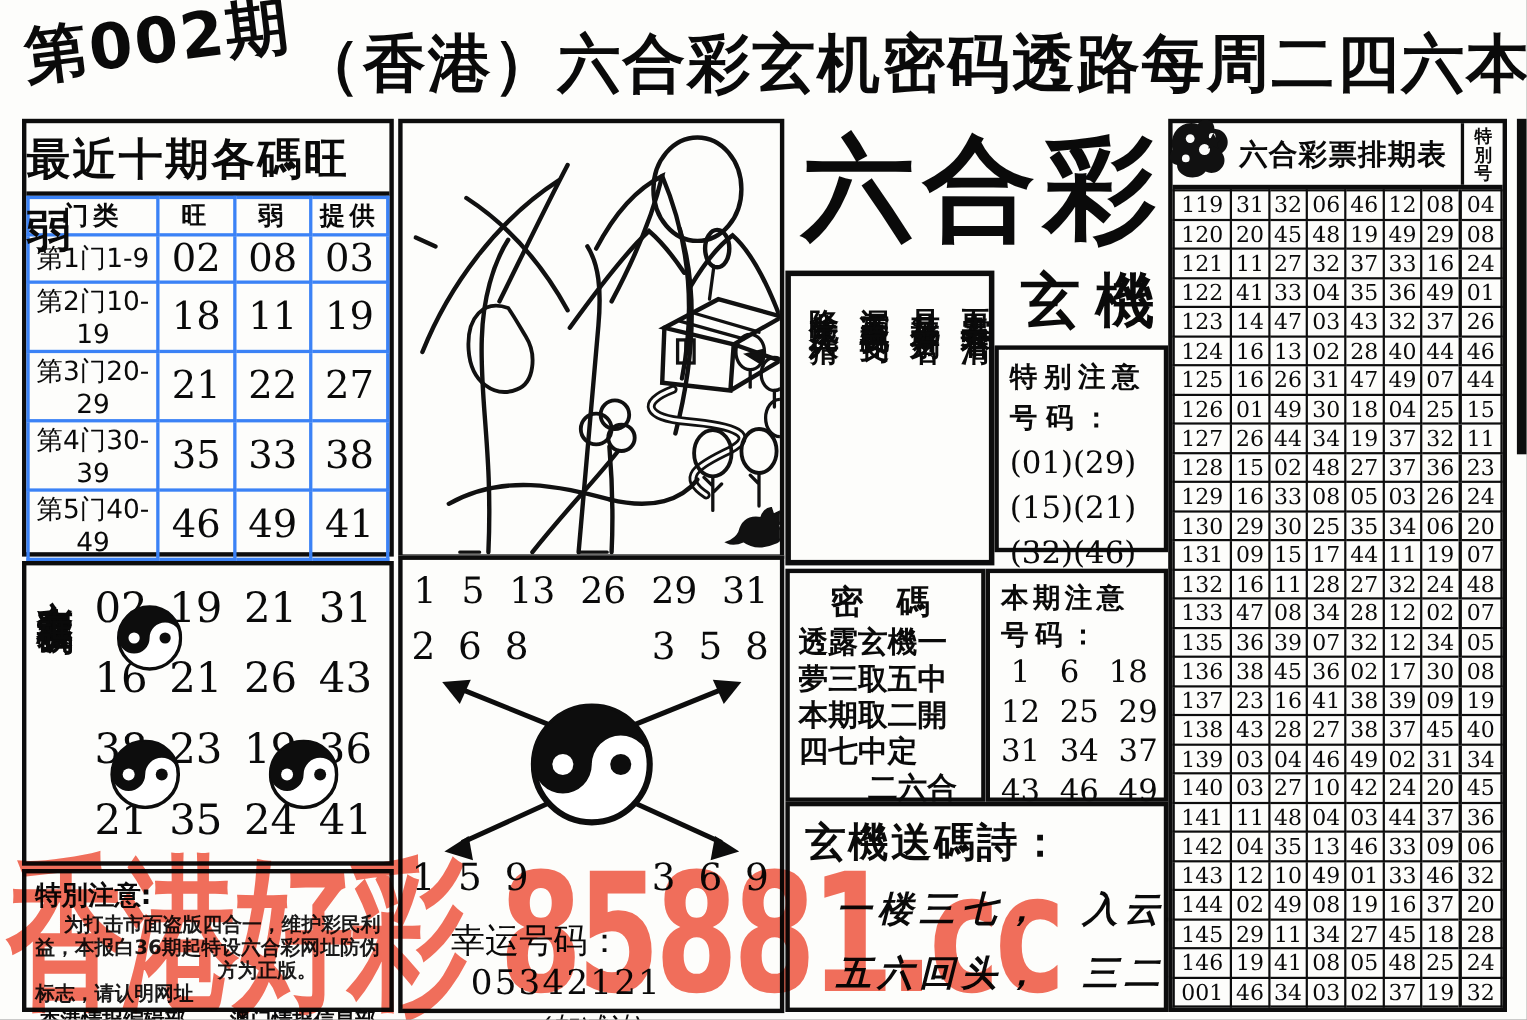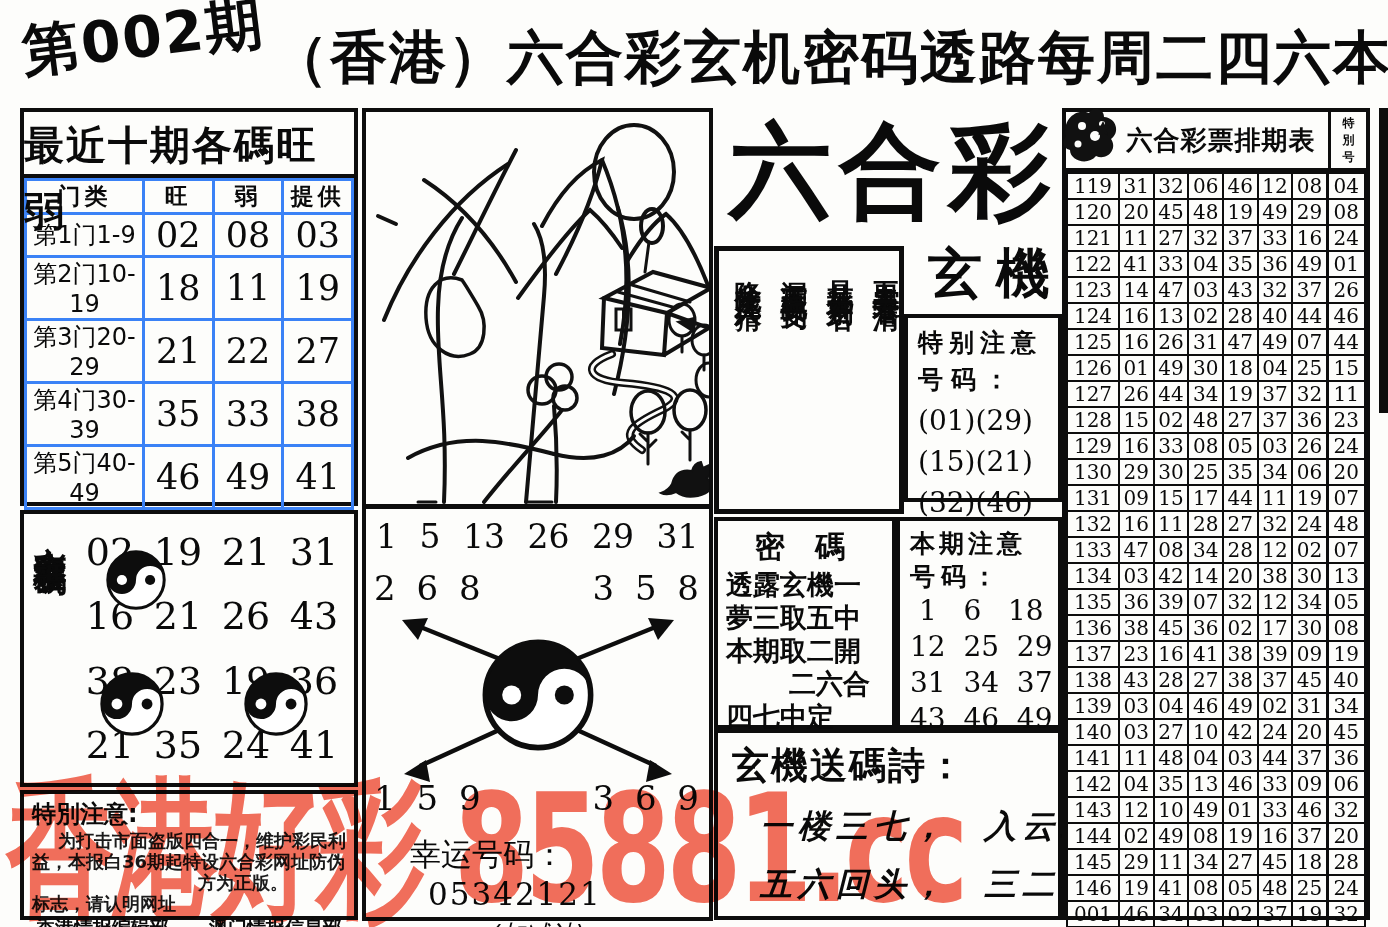--- a/index.html
+++ b/index.html
@@ -96,21 +96,21 @@
   .g-title { font-size:37px; font-weight:bold; letter-spacing:2px; }
   .g-line  { font-size:32px; font-weight:bold; font-style:italic; letter-spacing:6px; padding:14px 0 0 28px;
              font-family:"DejaVu Serif","Liberation Serif",serif; white-space:pre; }
 
   
   .schedule { left:1062px; top:108px; width:308px; height:812px; }
   .sched-header { position:relative; height:60px; border-bottom:4px solid #0d0d0d; display:flex; align-items:center; }
   .blob { position:absolute; left:-4px; top:-6px; }
   .sched-title { flex:1; text-align:center; font-size:26px; font-weight:bold; letter-spacing:1px; padding-left:48px; }
   .sp-col-head { width:38px; align-self:stretch; border-left:3px solid #0d0d0d; display:flex; align-items:center; justify-content:center; }
-  .sp-col-head span { display:block; width:20px; font-size:12px; font-weight:bold; line-height:17px;
+  .sp-col-head span { display:block; width:20px; font-size:16px; font-weight:bold; line-height:17px;
                       word-break:break-all; text-align:center; }
   .sched-table { width:100%; height:calc(100% - 60px); border-collapse:collapse; table-layout:fixed; }
   .sched-table td { border:2px solid #0d0d0d; text-align:center; font-size:20px; padding:0; }
   .sched-table td.period { font-size:20px; }
   .sched-table col.c-p { width:52px; } .sched-table col.c-s { width:38px; }
   .sched-table td.sp { border-left:3px solid #0d0d0d; }
 
   
   .edge-strip { position:absolute; right:0; top:108px; width:9px; height:305px; background:#0d0d0d; }
   .watermark { position:absolute; left:6px; bottom:-26px; z-index:6; pointer-events:none;
@@ -351,22 +351,22 @@
         </div>
       </div>
   </div>
 
   <div class="box password">
     <div class="pw-title">密 碼</div>
     <div id="pwLines">
         <div class="pw-line">透露玄機一</div>
         <div class="pw-line">夢三取五中</div>
         <div class="pw-line">本期取二開</div>
+        <div class="pw-line">四七中定</div>
         <div class="pw-line pw-right">二六合</div>
-        <div class="pw-line">四七中定</div>
       </div>
   </div>
 
   <div class="box current">
     <div class="cu-title">本期注意</div>
     <div class="cu-sub">号码：</div>
     <div id="cuRows" class="num">
         <div class="cu-row"> 1   6   18</div>
         <div class="cu-row">12  25  29</div>
         <div class="cu-row">31  34  37</div>
@@ -551,30 +551,20 @@
             <td class="period">133</td>
             <td>47</td>
             <td>08</td>
             <td>34</td>
             <td>28</td>
             <td>12</td>
             <td>02</td>
             <td class="sp">07</td>
           </tr>
           <tr>
-            <td class="period">134</td>
-            <td>03</td>
-            <td>42</td>
-            <td>14</td>
-            <td>20</td>
-            <td>38</td>
-            <td>30</td>
-            <td class="sp">13</td>
-          </tr>
-          <tr>
             <td class="period">135</td>
             <td>36</td>
             <td>39</td>
             <td>07</td>
             <td>32</td>
             <td>12</td>
             <td>34</td>
             <td class="sp">05</td>
           </tr>
           <tr>

